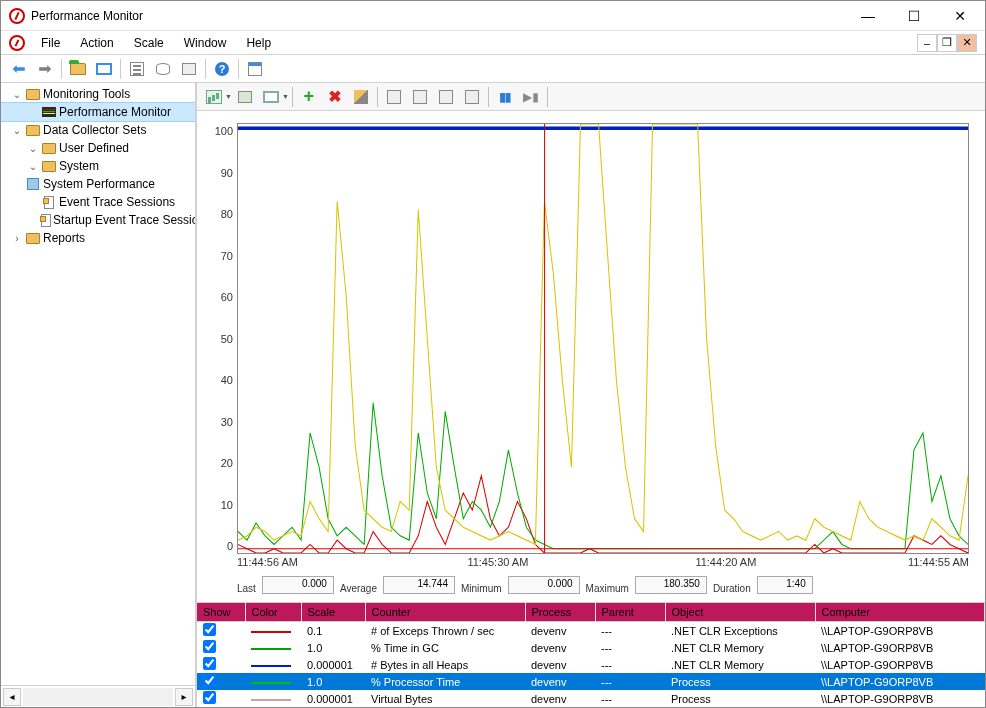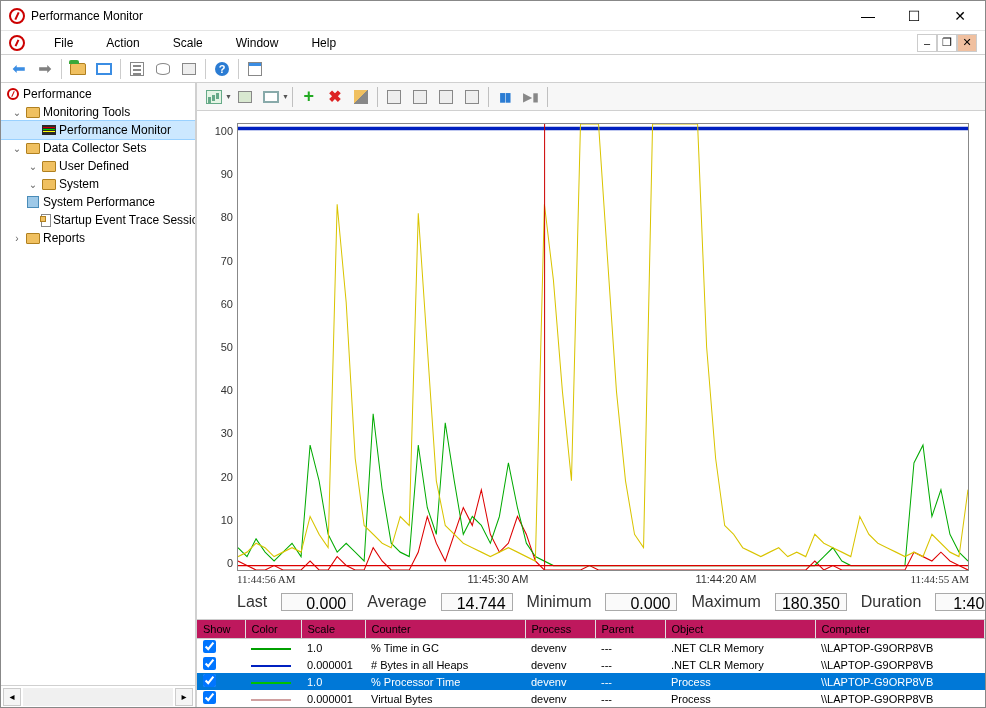--- a/index.html
+++ b/index.html
@@ -3,21 +3,21 @@
 <meta charset="utf-8">
 <style>
 * { box-sizing: border-box; margin: 0; padding: 0; }
 body { font-family: "Segoe UI", Tahoma, sans-serif; font-size: 12px; background: #fff; width: 986px; height: 708px; overflow: hidden; display: flex; flex-direction: column; border: 1px solid #888; }
 .titlebar { height: 30px; display: flex; align-items: center; padding: 0 2px 0 8px; background: #fff; border-bottom: 1px solid #e5e5e5; }
 .titlebar .app-icon { width: 16px; height: 16px; border: 2px solid #c00; border-radius: 50%; margin-right: 6px; position: relative; }
 .titlebar .app-icon::after { content:""; position:absolute; left:50%; top:50%; width:2px; height:8px; background:#c00; transform:translate(-50%,-50%) rotate(25deg); }
 .titlebar .title { flex: 1; color: #000; font-size: 12px; }
 .winbtns { display: flex; }
 .winbtn { width: 46px; height: 29px; display:flex; align-items:center; justify-content:center; font-size: 14px; }
-.menubar { height: 24px; display:flex; align-items:center; padding: 0 8px; gap:17px; border-bottom:1px solid #d0d0d0; }
+.menubar { height: 24px; display:flex; align-items:center; padding: 0 8px; gap:4px; border-bottom:1px solid #d0d0d0; }
 .menubar .mi-icon { width:16px; height:16px; border:2px solid #c00; border-radius:50%; margin-right:4px; position:relative; }
 .menubar .mi-icon::after{content:"";position:absolute;left:50%;top:50%;width:2px;height:7px;background:#c00;transform:translate(-50%,-50%) rotate(25deg);}
 .menubar .mi { padding: 2px 8px; }
 .menubar .doc-btns { margin-left:auto; display:flex; gap:0; }
 .menubar .docbtn { width:20px; height:18px; display:flex; align-items:center; justify-content:center; font-size:11px; background:#ffffff; border:1px solid #ccc; }
 .menubar .docbtn.close { background:#f0c0a0; }
 .toolbar1 { height: 28px; display:flex; align-items:center; padding: 0 6px; gap:2px; border-bottom:1px solid #d0d0d0; background:#fff; }
 .tb-btn { width:24px; height:24px; display:flex; align-items:center; justify-content:center; border:1px solid transparent; }
 .tb-sep { width:1px; height:20px; background:#ccc; margin:0 2px; }
 .arrow-left { color:#3b8de3; font-size:16px; }
@@ -61,25 +61,25 @@
 .x-ico{color:#d22;font-size:16px;font-weight:bold;}
 .pen-ico{width:14px;height:14px;background:linear-gradient(135deg,#f0c060 50%,#888 50%);transform:rotate(0deg);}
 .copy-ico,.paste-ico,.clip-ico,.mag-ico{width:14px;height:14px;border:1px solid #888;background:#eee;}
 .pause-ico{color:#2b7cd3;letter-spacing:-1px;font-weight:bold;}
 .step-ico{color:#888;font-size:12px;}
 .chart-area { flex:1; position:relative; background:#fff; padding: 12px 16px 4px 12px; min-height:0; display:flex; flex-direction:column; }
 .plot-row{display:flex;flex:1;min-height:0;}
 .yaxis{width:28px;display:flex;flex-direction:column;justify-content:space-between;align-items:flex-end;padding:2px 4px 2px 0;font-size:11px;color:#333;}
 .plot{flex:1;border:1px solid #888;position:relative;background:#fff;}
 .xaxis{display:flex;padding:2px 0 0 28px;font-size:11px;color:#333;}
-.xaxis span:nth-child(1){margin-right:auto;font-family:Liberation Serif, serif;}
+.xaxis span:nth-child(1){margin-right:auto;}
 .xaxis span:nth-child(2){position:absolute;left:34%;}
 .xaxis span:nth-child(3){position:absolute;left:64%;}
 .xaxis-wrap{position:relative;}
-.stats { display:flex; align-items:flex-end; gap:14px; padding:8px 4px 4px 28px; font-size:16px; }
+.stats { display:flex; align-items:flex-end; gap:6px; padding:8px 4px 4px 28px; font-size:10px; }
 .stats label { color:#333; }
 .stats .val { border:1px solid #aaa; background:#fafafa; height:18px; padding:1px 6px; text-align:right; min-width:72px; display:inline-block; }
 .counter-table { border-top:1px solid #ccc; max-height:130px; overflow:auto; font-size:11px; }
 .ctable { width:100%; border-collapse:collapse; }
 .ctable th { text-align:left; font-weight:normal; background:#be185d; border-right:1px solid #e0e0e0; border-bottom:1px solid #ccc; padding:3px 6px; position:sticky; top:0; }
 .ctable td { padding:1px 6px; border:none; white-space:nowrap; }
 .ctable tr.sel td { background:#0078d7; color:#fff; }
 .color-swatch{display:inline-block;width:40px;height:2px;vertical-align:middle;}
 .cbx{width:13px;height:13px;}
 svg.chartsvg{position:absolute;inset:0;width:100%;height:100%;}
@@ -150,26 +150,20 @@
   <div class="tb-btn">
       <span class="sched-ico"></span>
     </div>
 </div>
 
 <div class="main">
 
   <div class="tree">
    <div class="tree-wrap">
     <div class="tree-body">
-      <div class="tnode" style="padding-left:2px">
-            <span class="ico">
-              <span class="perf-ico"></span>
-            </span>
-            <span>Performance</span>
-          </div>
       <div class="tnode" style="padding-left:10px">
             <span class="exp">⌄</span>
             <span class="ico">
               <span class="fldr-orange"></span>
             </span>
             <span>Monitoring Tools</span>
           </div>
       <div class="tnode sel" style="padding-left:38px">
             <span class="ico">
               <span class="perfmon-ico"></span>
@@ -195,20 +189,26 @@
             <span class="ico">
               <span class="fldr-orange"></span>
             </span>
             <span>System</span>
           </div>
       <div class="tnode" style="padding-left:22px">
             <span class="ico">
               <span class="cube-ico"></span>
             </span>
             <span>System Performance</span>
+          </div>
+      <div class="tnode" style="padding-left:38px">
+            <span class="ico">
+              <span class="sheet-ico"></span>
+            </span>
+            <span>Event Trace Sessions</span>
           </div>
       <div class="tnode" style="padding-left:38px">
             <span class="ico">
               <span class="sheet-ico"></span>
             </span>
             <span>Startup Event Trace Sessions</span>
           </div>
       <div class="tnode" style="padding-left:10px">
             <span class="exp">›</span>
             <span class="ico">
@@ -296,21 +296,21 @@
               <path d="M0.0 366.3 L8.9 366.3 L17.8 366.3 L26.7 366.3 L35.6 366.3 L44.4 366.3 L53.3 366.3 L62.2 366.3 L71.1 366.3 L80.0 366.3 L88.9 366.3 L97.8 366.3 L106.7 366.3 L115.6 366.3 L124.4 366.3 L133.3 366.3 L142.2 366.3 L151.1 366.3 L160.0 366.3 L168.9 366.3 L177.8 366.3 L186.7 366.3 L195.6 366.3 L204.4 366.3 L213.3 366.3 L222.2 366.3 L231.1 366.3 L240.0 366.3 L248.9 366.3 L257.8 366.3 L266.7 366.3 L275.6 366.3 L284.4 366.3 L293.3 366.3 L302.2 366.3 L311.1 366.3 L320.0 366.3 L328.9 366.3 L337.8 366.3 L346.7 366.3 L355.6 366.3 L364.4 366.3 L373.3 366.3 L382.2 366.3 L391.1 366.3 L400.0 366.3 L408.9 366.3 L417.8 366.3 L426.7 366.3 L435.6 366.3 L444.4 366.3 L453.3 366.3 L462.2 366.3 L471.1 366.3 L480.0 366.3 L488.9 366.3 L497.8 366.3 L506.7 366.3 L515.6 366.3 L524.4 366.3 L533.3 366.3 L542.2 366.3 L551.1 366.3 L560.0 366.3 L568.9 366.3 L577.8 366.3 L586.7 366.3 L595.6 366.3 L604.4 366.3 L613.3 366.3 L622.2 366.3 L631.1 366.3 L640.0 366.3 L648.9 366.3 L657.8 366.3 L666.7 366.3 L675.6 366.3 L684.4 366.3 L693.3 366.3 L702.2 366.3 L711.1 366.3 L720.0 366.3 " class="red-line"></path>
               <line x1="302.4" x2="302.4" y1="0" y2="370" class="gap-line"></line>
             </svg>
         </div>
       </div>
       <div class="xaxis-wrap">
         <div class="xaxis" id="xaxis">
             <span>11:44:56 AM</span>
             <span>11:45:30 AM</span>
             <span>11:44:20 AM</span>
-            <span style="margin-left: auto; font-family: Liberation Serif, serif;">11:44:55 AM</span>
+            <span style="margin-left: auto;">11:44:55 AM</span>
           </div>
       </div>
       <div class="stats">
         <label>Last</label>
         <span class="val">0.000</span>
         <label>Average</label>
         <span class="val">14.744</span>
         <label>Minimum</label>
         <span class="val">0.000</span>
         <label>Maximum</label>
@@ -330,20 +330,30 @@
           <th style="width:160px">Counter</th>
           <th style="width:70px">Process</th>
           <th style="width:70px">Parent</th>
           <th style="width:150px">Object</th>
           <th>Computer</th>
         </tr>
           </thead>
         <tbody id="ctbody">
             <tr>
               <td><input type="checkbox" class="cbx" checked="" style=""></td>
+              <td><span class="color-swatch" style="background:#d00000"></span></td>
+              <td>0.1</td>
+              <td># of Exceps Thrown / sec</td>
+              <td>devenv</td>
+              <td>---</td>
+              <td>.NET CLR Exceptions</td>
+              <td>\\LAPTOP-G9ORP8VB</td>
+            </tr>
+            <tr>
+              <td><input type="checkbox" class="cbx" checked="" style=""></td>
               <td><span class="color-swatch" style="background:#00a000"></span></td>
               <td>1.0</td>
               <td>% Time in GC</td>
               <td>devenv</td>
               <td>---</td>
               <td>.NET CLR Memory</td>
               <td>\\LAPTOP-G9ORP8VB</td>
             </tr>
             <tr>
               <td><input type="checkbox" class="cbx" checked="" style=""></td>

